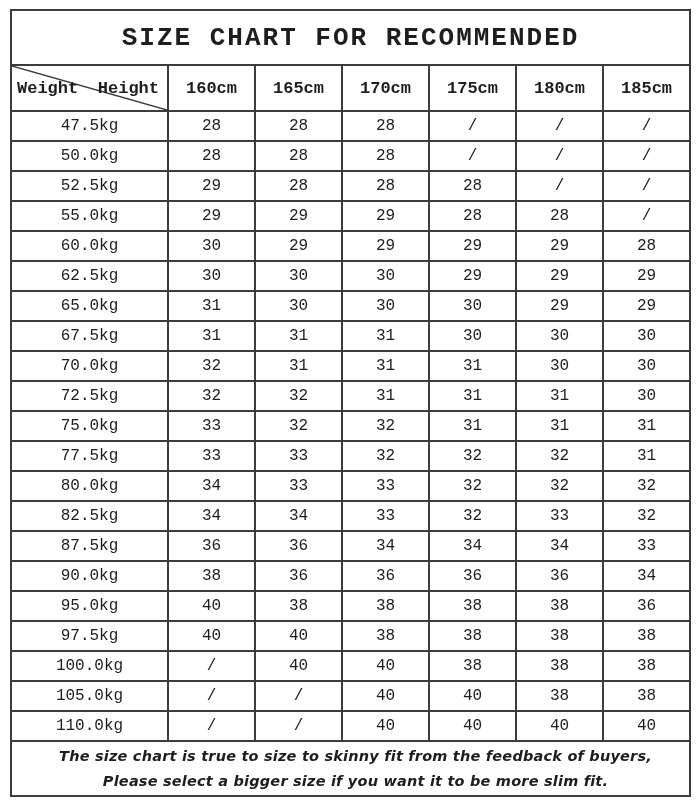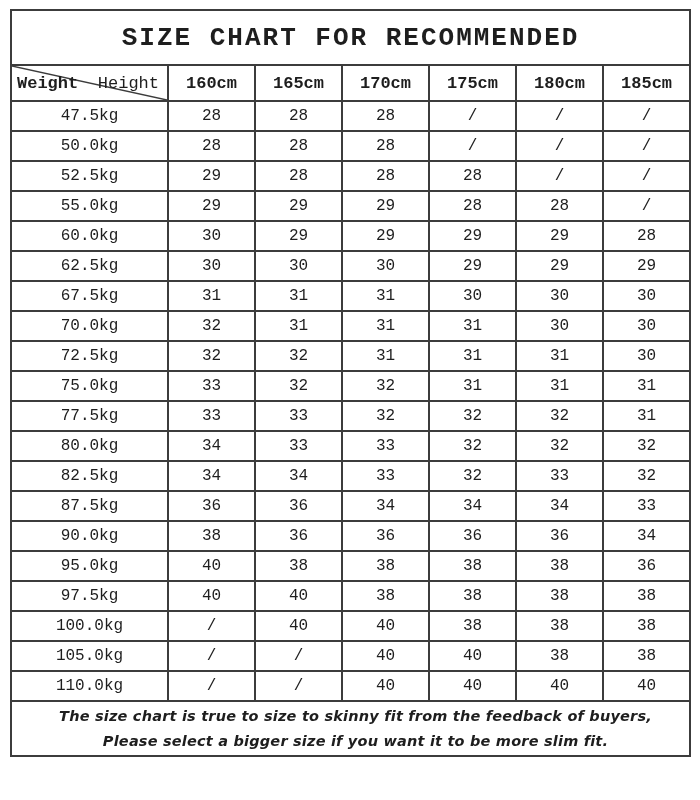--- a/index.html
+++ b/index.html
@@ -25,33 +25,33 @@
     white-space: nowrap;
   }
   tr.title-row th {
     height: 55px;
     font-size: 26px;
     font-weight: bold;
     letter-spacing: 2px;
     font-family: "Liberation Mono", "DejaVu Sans Mono", monospace;
   }
   tr.header-row th {
-    height: 36px;
+    height: 46px;
     font-size: 17px;
     font-weight: bold;
   }
   th.corner-cell { position: relative; padding: 0; }
   th.corner-cell svg.diag { position: absolute; left: 0; top: 0; width: 100%; height: 100%; }
   th.corner-cell .corner-weight {
     position: absolute; left: 5px; top: 50%; transform: translateY(-50%);
     font-size: 17px; font-weight: bold;
   }
   th.corner-cell .corner-height {
     position: absolute; right: 8px; top: 50%; transform: translateY(-50%);
-    font-size: 17px; font-weight: normal;
+    font-size: 17px; font-weight: bold;
   }
   tbody tr { height: 30px; }
   tbody th.weight-cell {
     font-size: 16px;
     font-weight: normal;
   }
   tbody td.size-cell {
     font-size: 16px;
     font-weight: normal;
   }
@@ -149,20 +149,29 @@
         <tr>
     <th class="weight-cell" scope="row">62.5kg</th>
     <td class="size-cell">30</td>
     <td class="size-cell">30</td>
     <td class="size-cell">30</td>
     <td class="size-cell">29</td>
     <td class="size-cell">29</td>
     <td class="size-cell">29</td>
   </tr>
         <tr>
+    <th class="weight-cell" scope="row">65.0kg</th>
+    <td class="size-cell">31</td>
+    <td class="size-cell">30</td>
+    <td class="size-cell">30</td>
+    <td class="size-cell">30</td>
+    <td class="size-cell">29</td>
+    <td class="size-cell">29</td>
+  </tr>
+        <tr>
     <th class="weight-cell" scope="row">67.5kg</th>
     <td class="size-cell">31</td>
     <td class="size-cell">31</td>
     <td class="size-cell">31</td>
     <td class="size-cell">30</td>
     <td class="size-cell">30</td>
     <td class="size-cell">30</td>
   </tr>
         <tr>
     <th class="weight-cell" scope="row">70.0kg</th>

